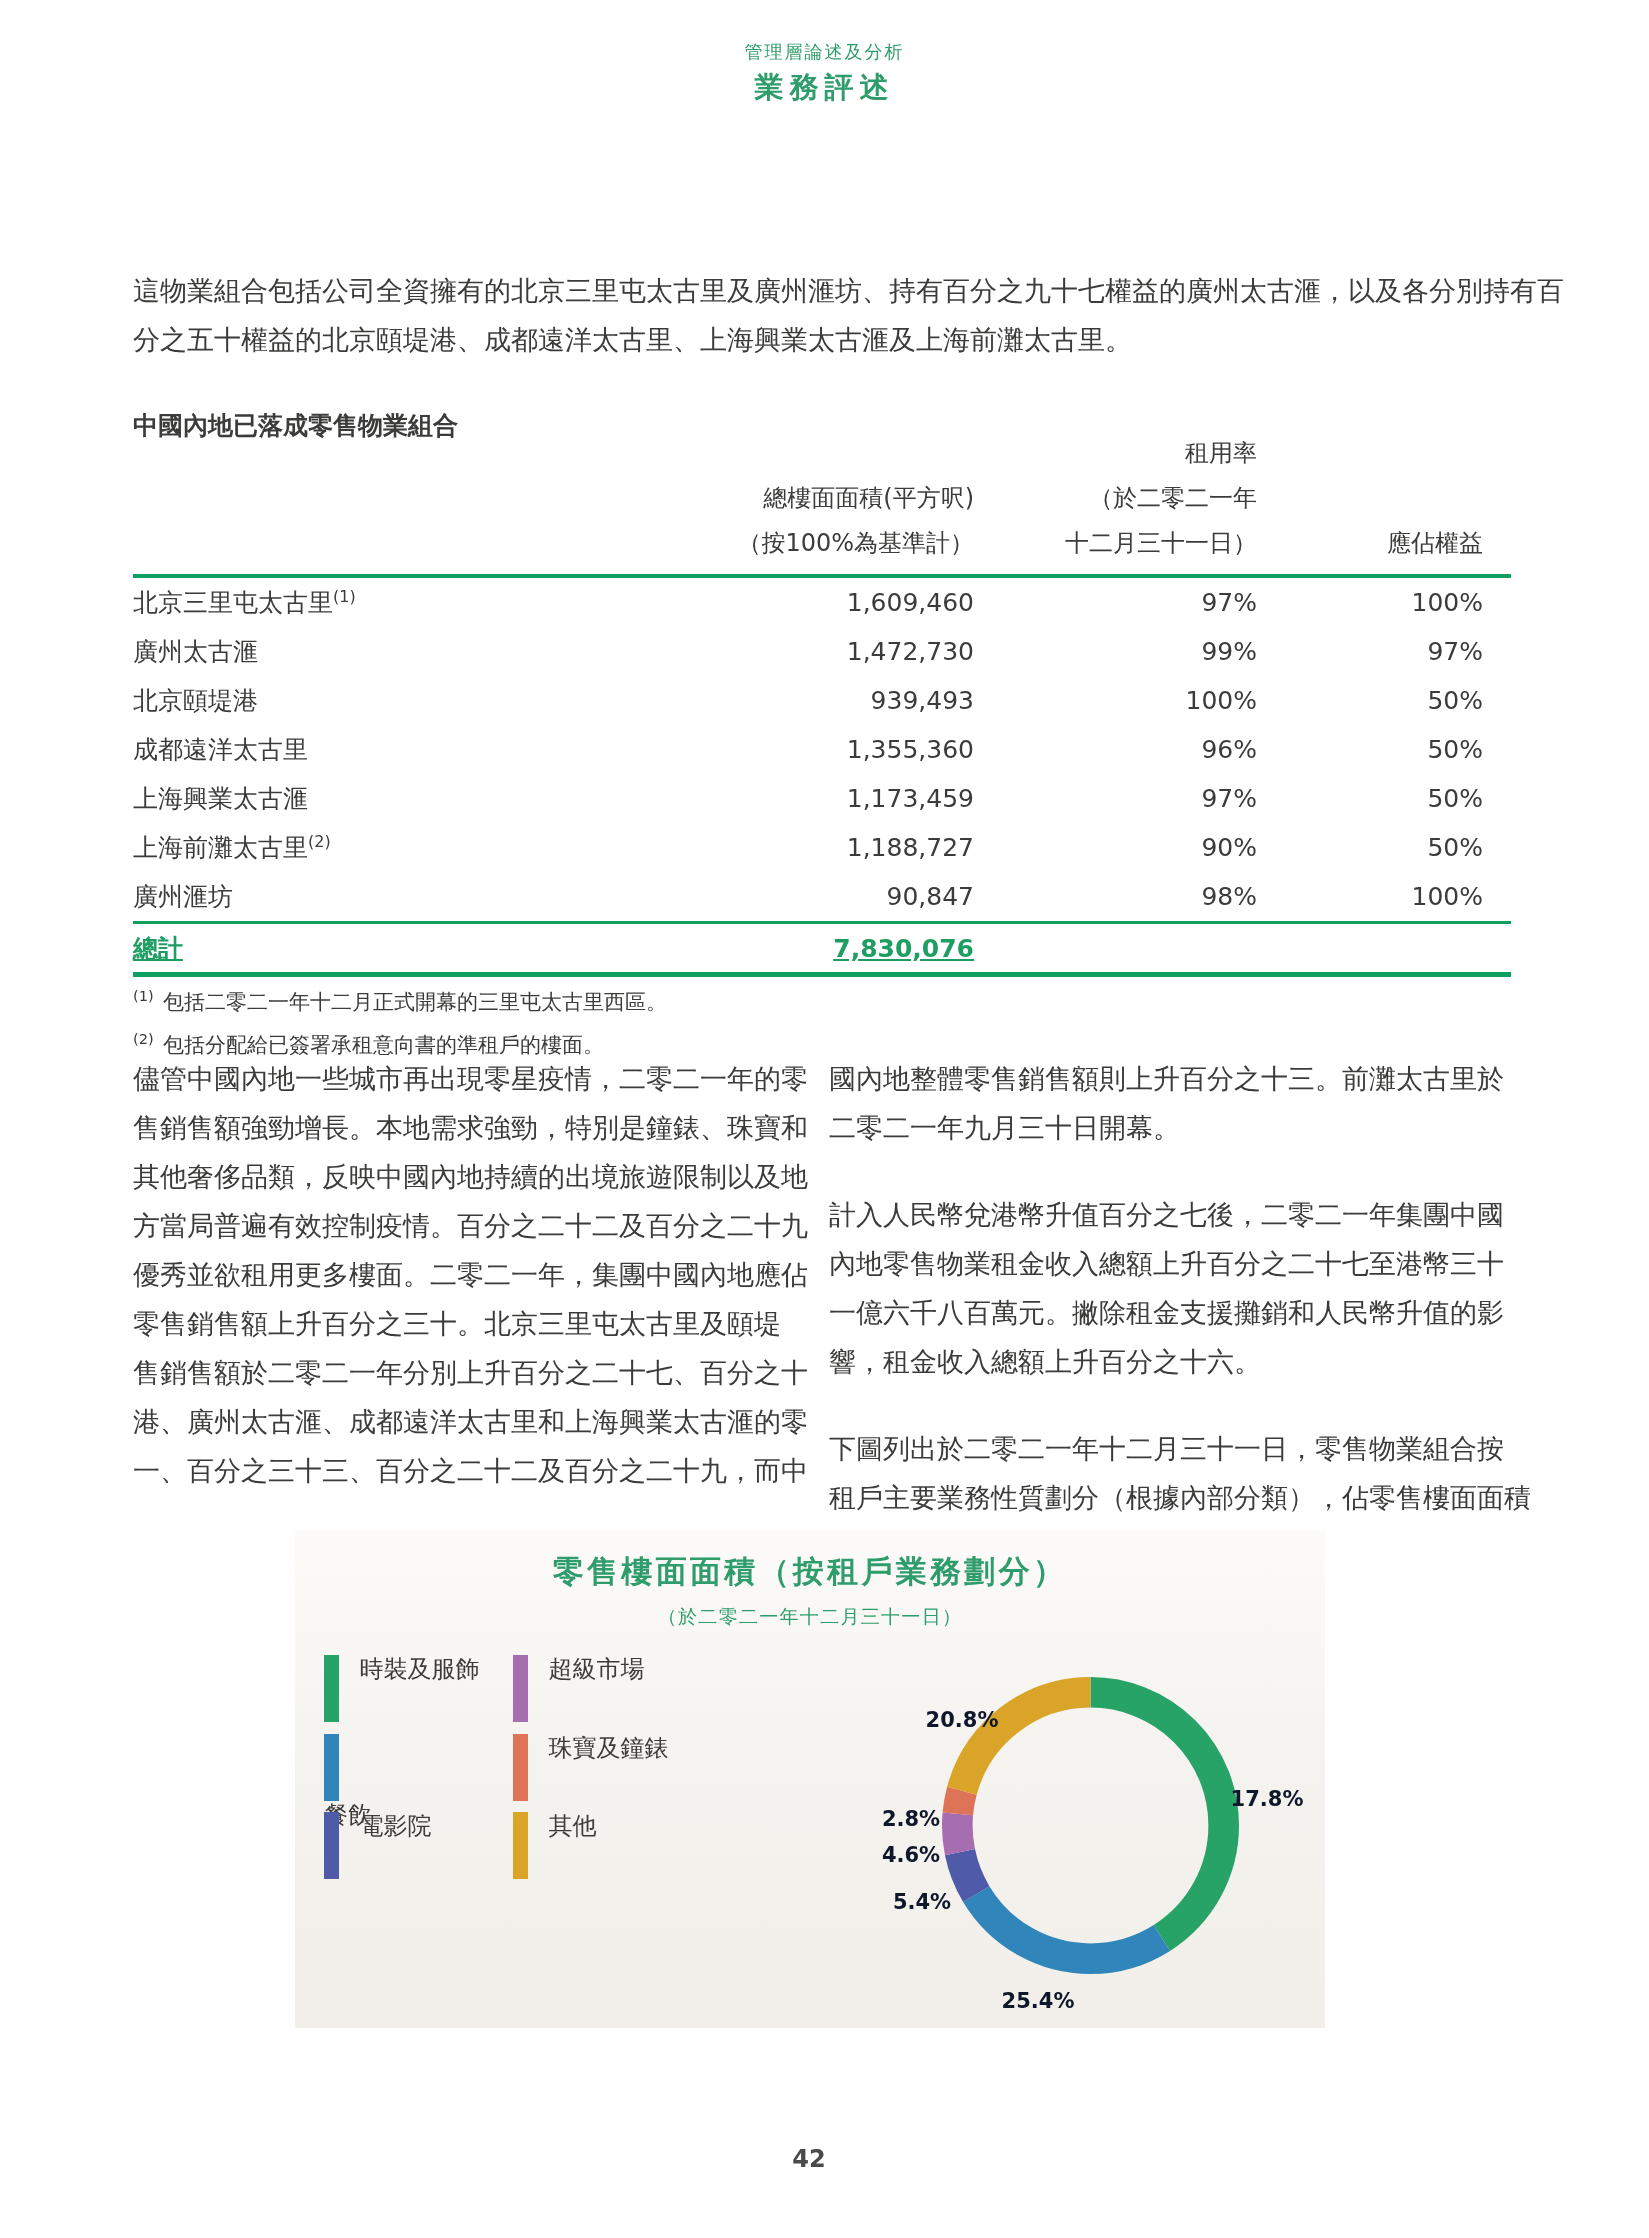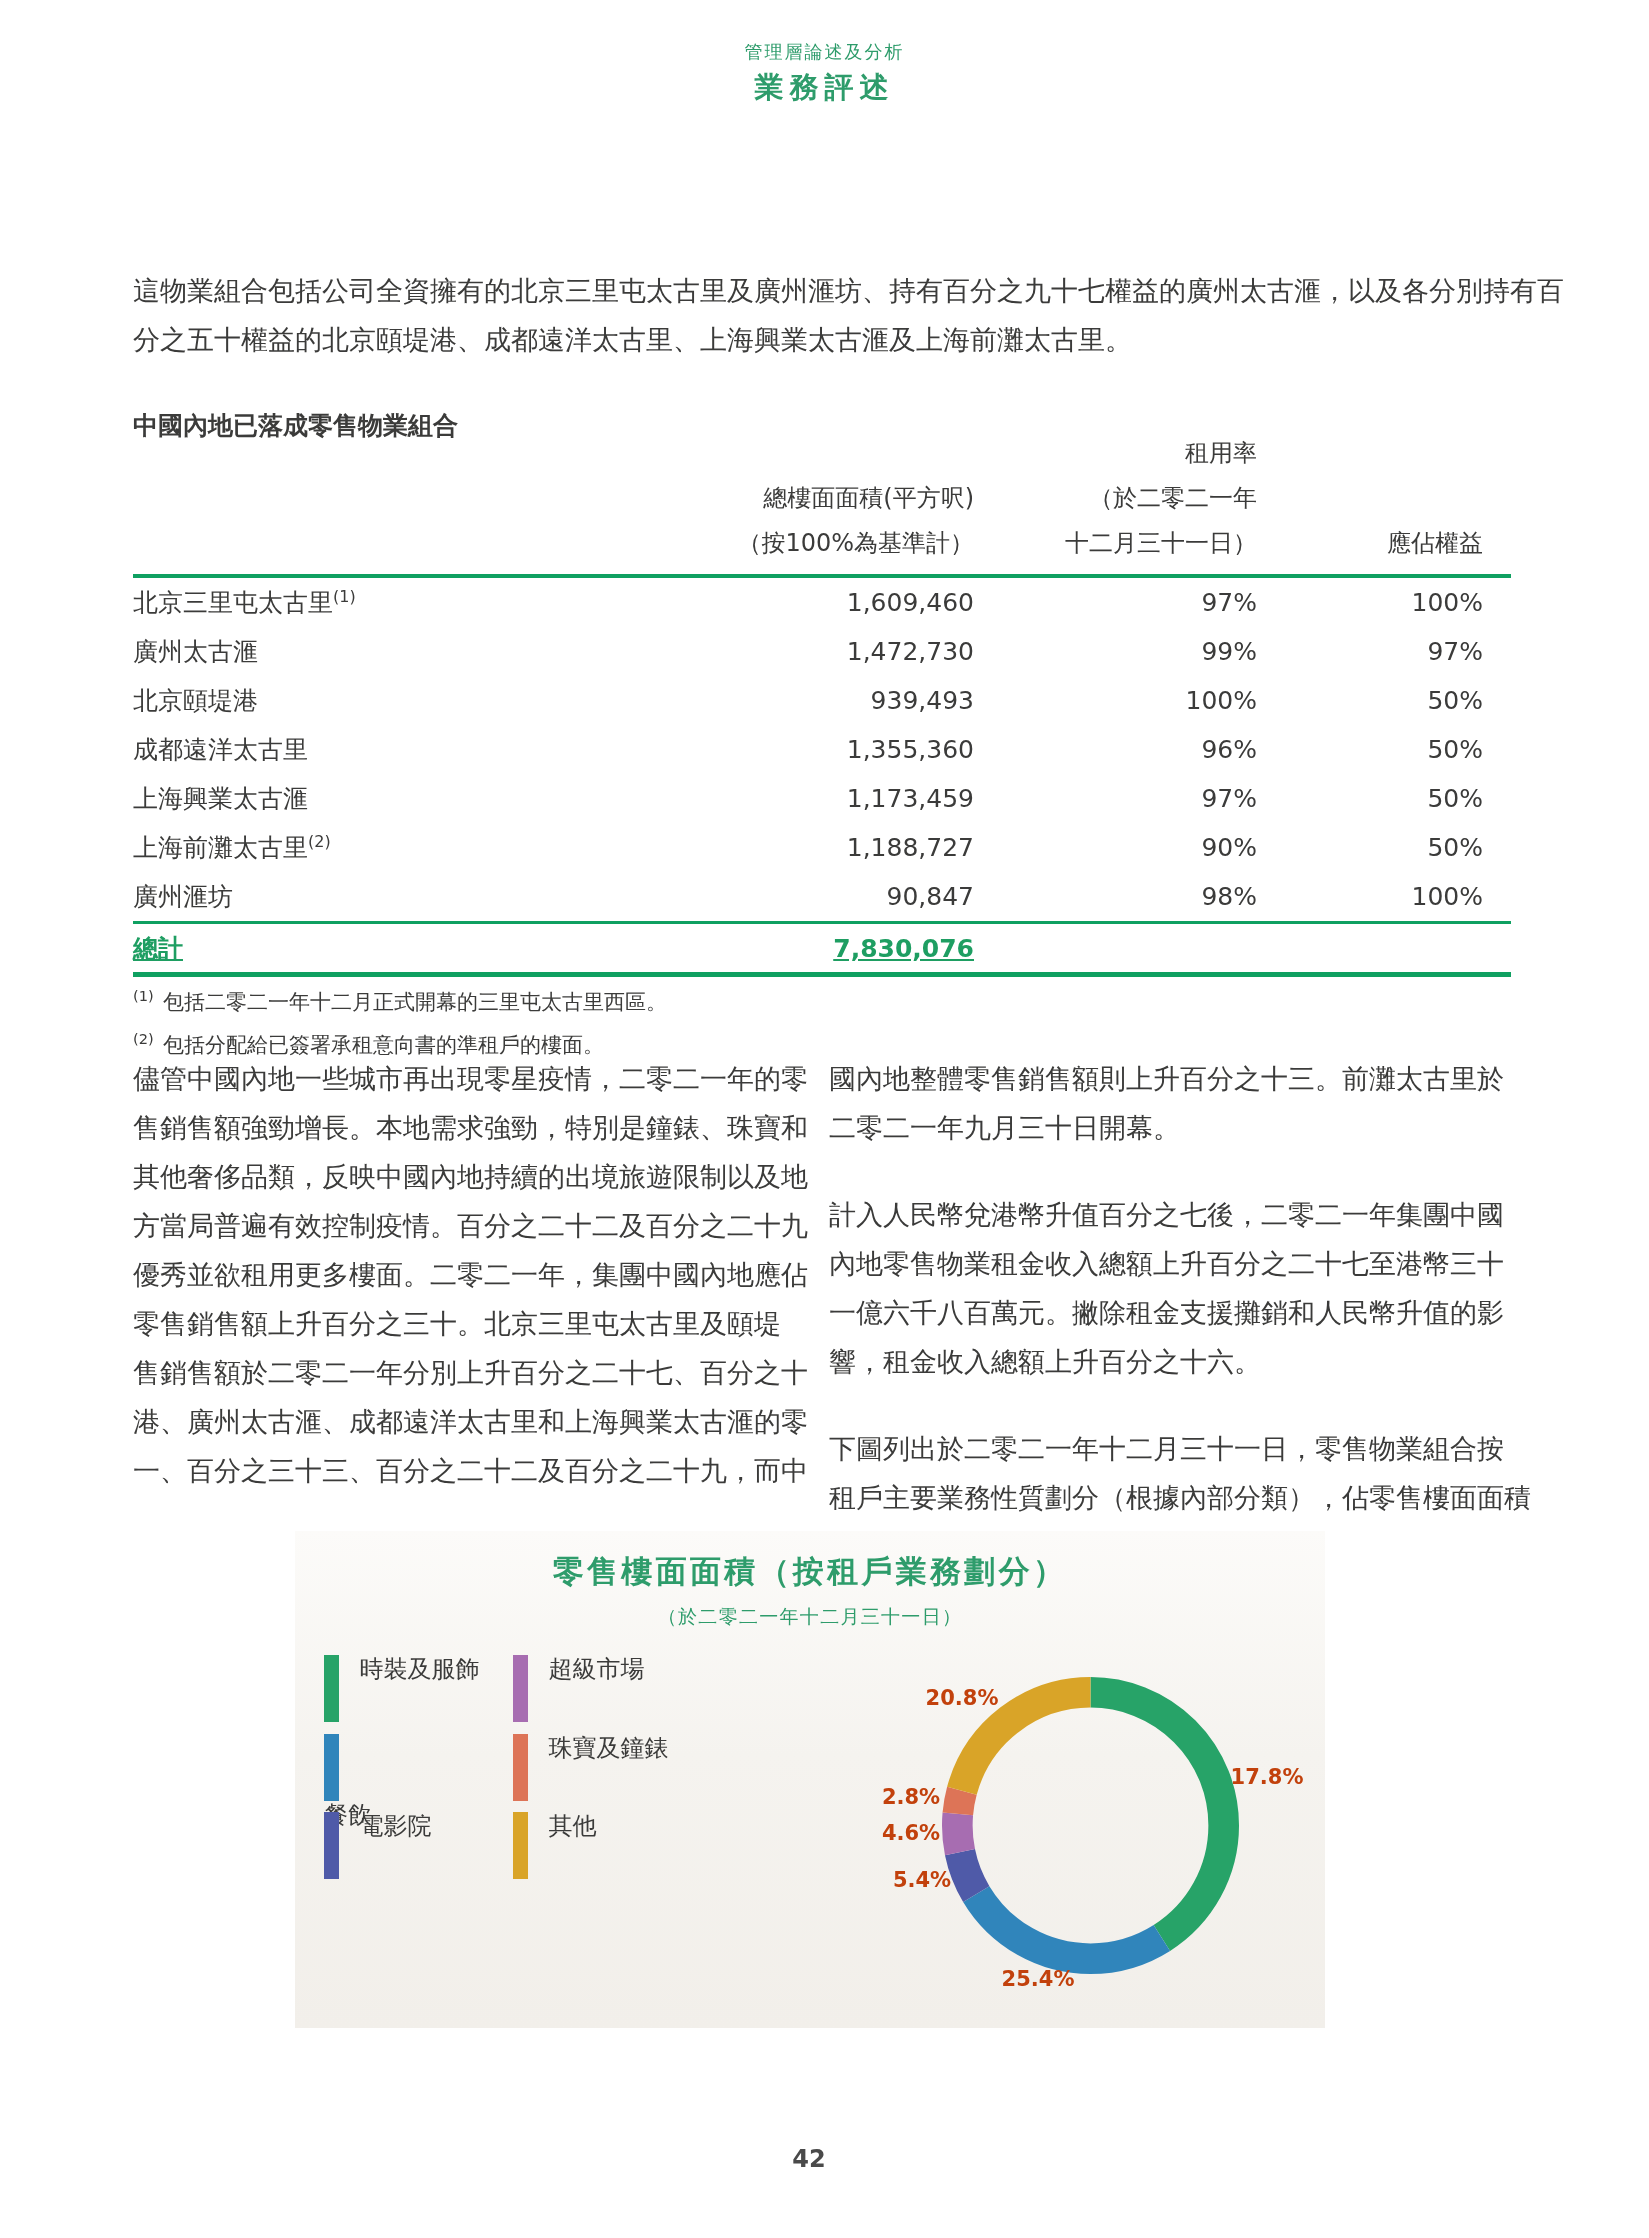--- a/index.html
+++ b/index.html
@@ -36,21 +36,21 @@
   
   .panel{top:1531px;left:295px;width:1030px;height:497px;background:linear-gradient(180deg,#FCFBF9 0%,#F5F3EF 45%,#F2EFEA 100%);}
   .ch-title{top:1551px;left:295px;width:1030px;text-align:center;font-size:31px;font-weight:bold;letter-spacing:3.3px;color:#2E9C6B;}
   .ch-sub{top:1604px;left:295px;width:1030px;text-align:center;font-size:19px;letter-spacing:1.3px;color:#2E9C6B;}
   .legend-item{position:absolute;display:flex;align-items:flex-start;}
   .legend-item .sw{width:14.6px;height:67px;margin-right:21px;flex:0 0 auto;}
   .legend-item .lbl{font-size:24px;line-height:29px;white-space:nowrap;color:#3B3B3A;}
   .li-0{top:1655px;left:324px;} .li-1{top:1734px;left:324px;flex-direction:column;} .li-2{top:1812px;left:324px;}
   .li-3{top:1655px;left:513px;} .li-4{top:1734px;left:513px;} .li-5{top:1812px;left:513px;}
   .donut-svg{top:1659px;left:924px;width:333px;height:333px;}
-  .pct{position:absolute;font-size:21px;font-weight:bold;color:#c2410c;white-space:nowrap;transform:translate(-50%,-50%);}
+  .pct{position:absolute;font-size:21px;font-weight:bold;color:#0f172a;white-space:nowrap;transform:translate(-50%,-50%);margin-top:22px;}
   .pl-0{top:1777px;left:1267px;}  
   .pl-1{top:1979px;left:1038px;}  
   .pl-2{top:1880px;left:922px;}  
   .pl-3{top:1833px;left:911px;}  
   .pl-4{top:1797px;left:911px;}  
   .pl-5{top:1698px;left:962px;}  
   
   .pageno{top:2145px;left:0;width:1618px;text-align:center;font-size:24px;font-weight:bold;color:#4A4A4A;}
 </style>
 </head>

